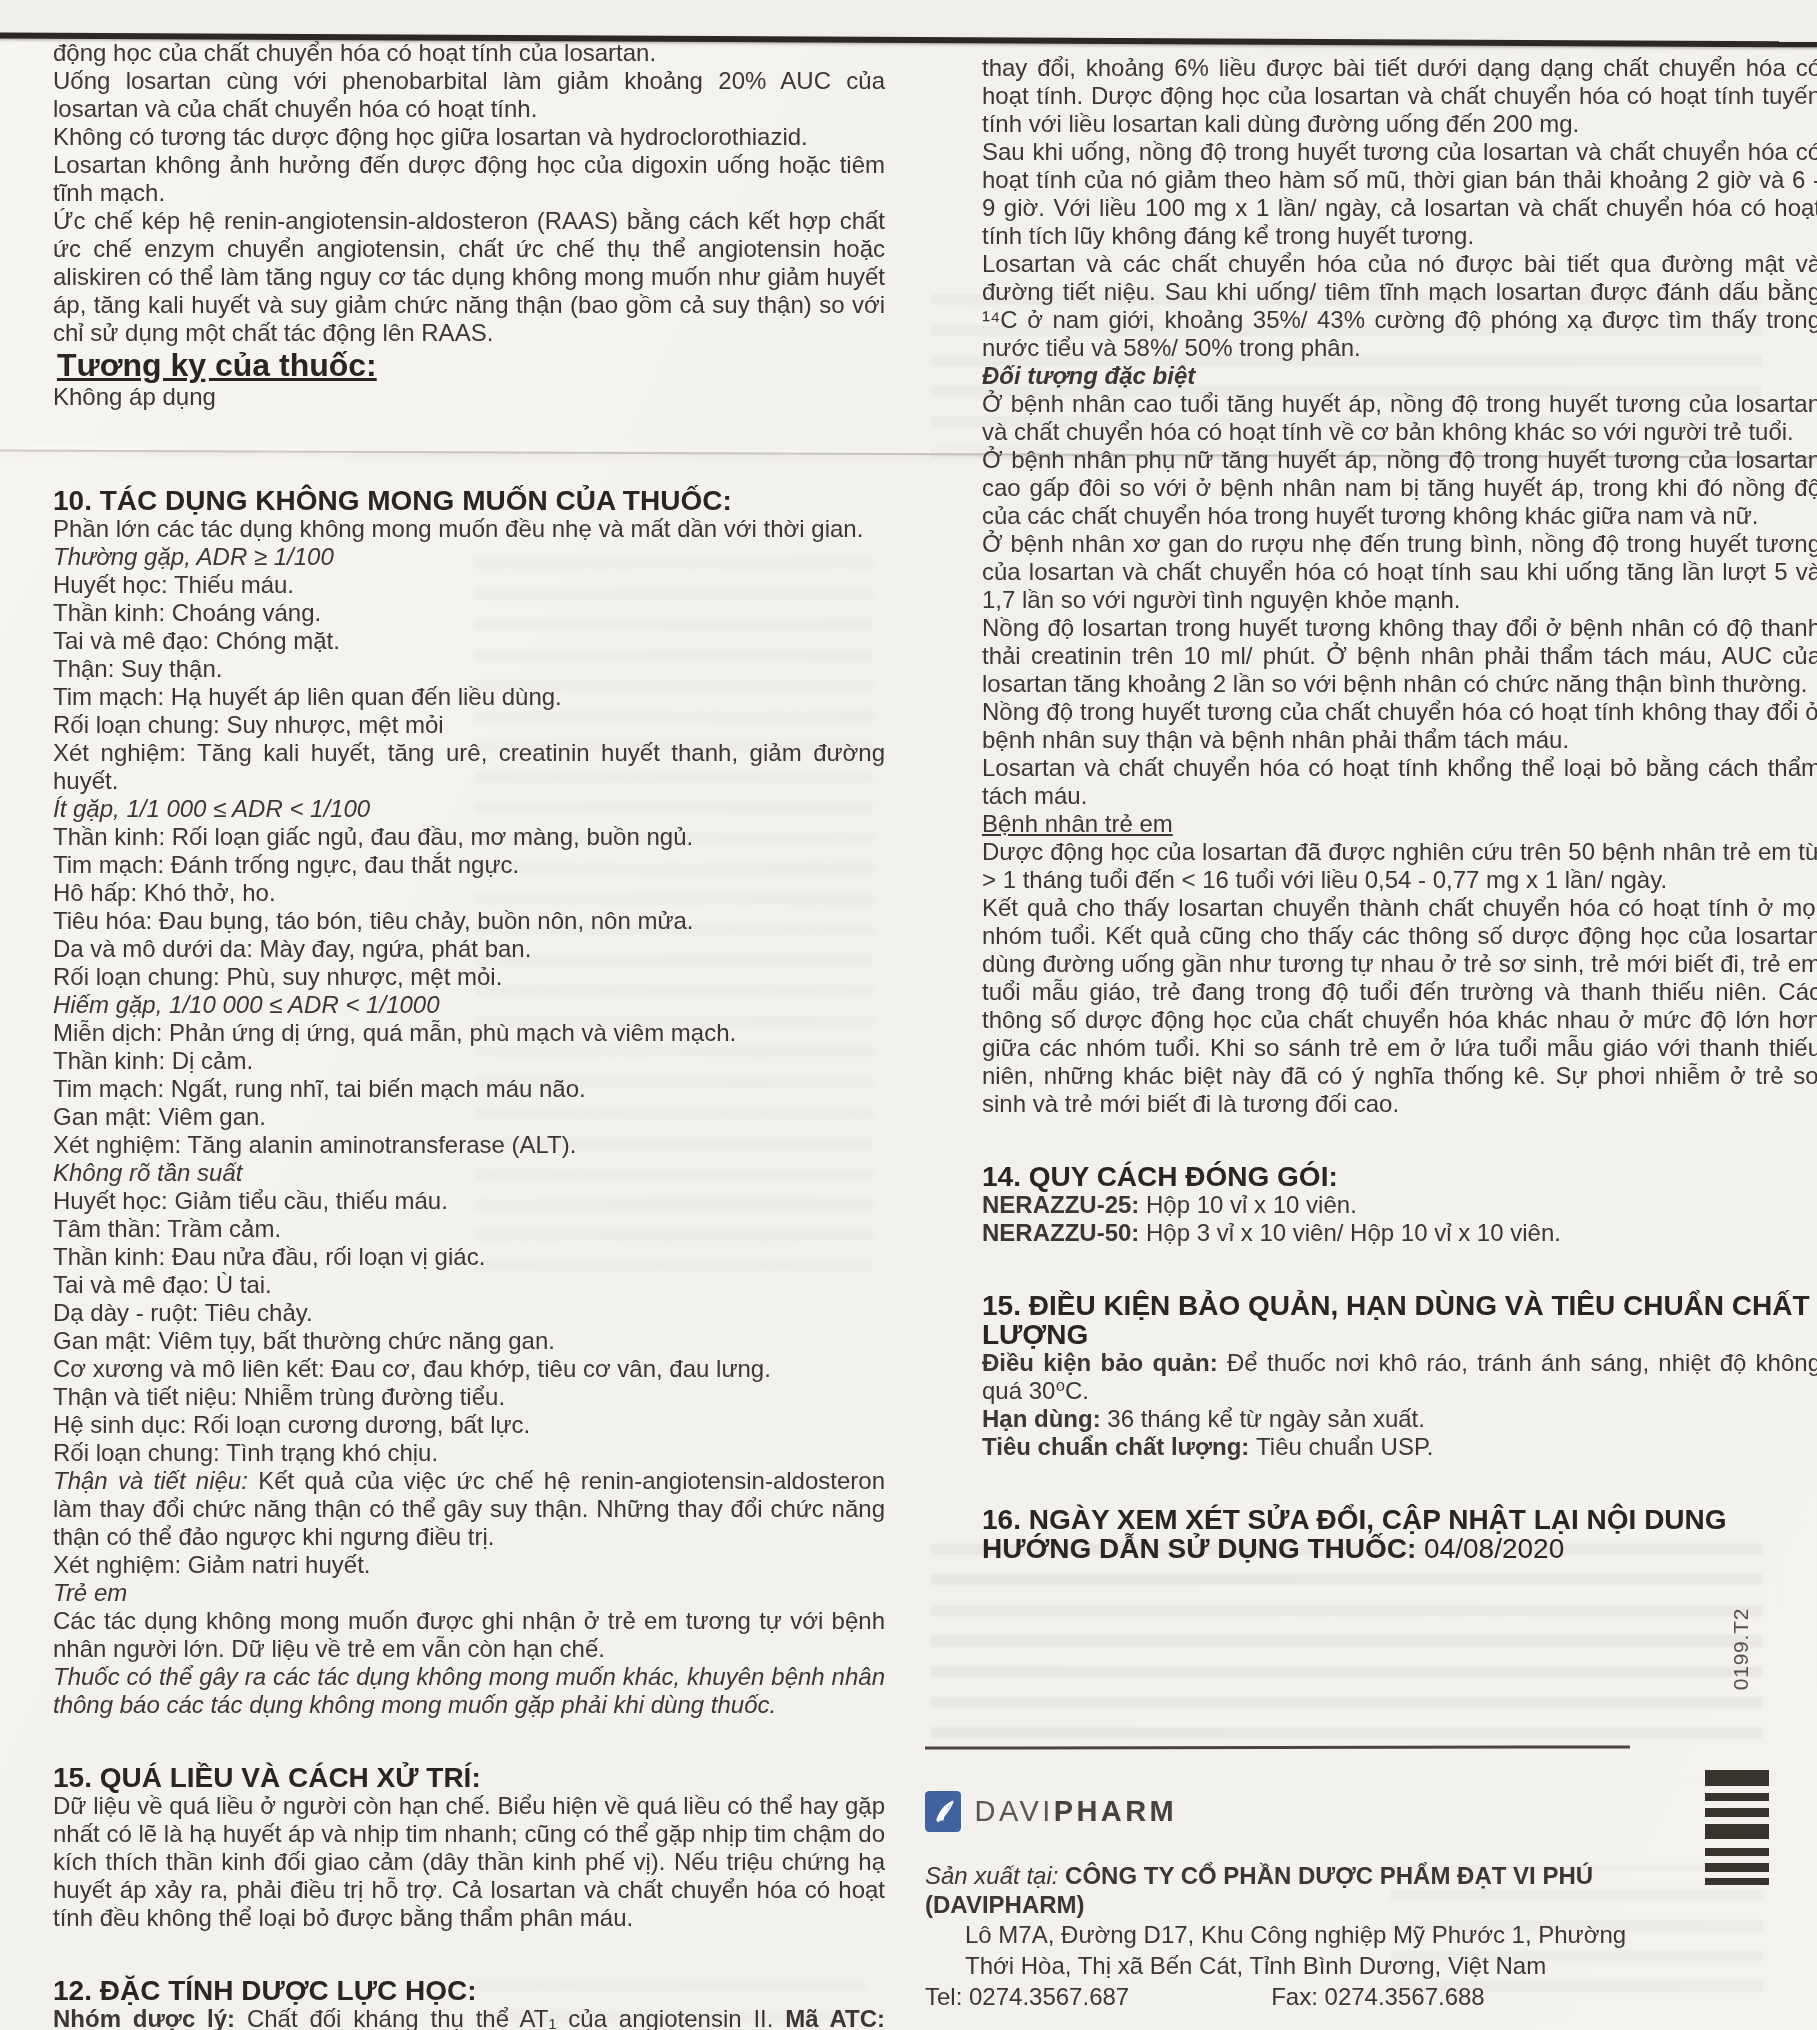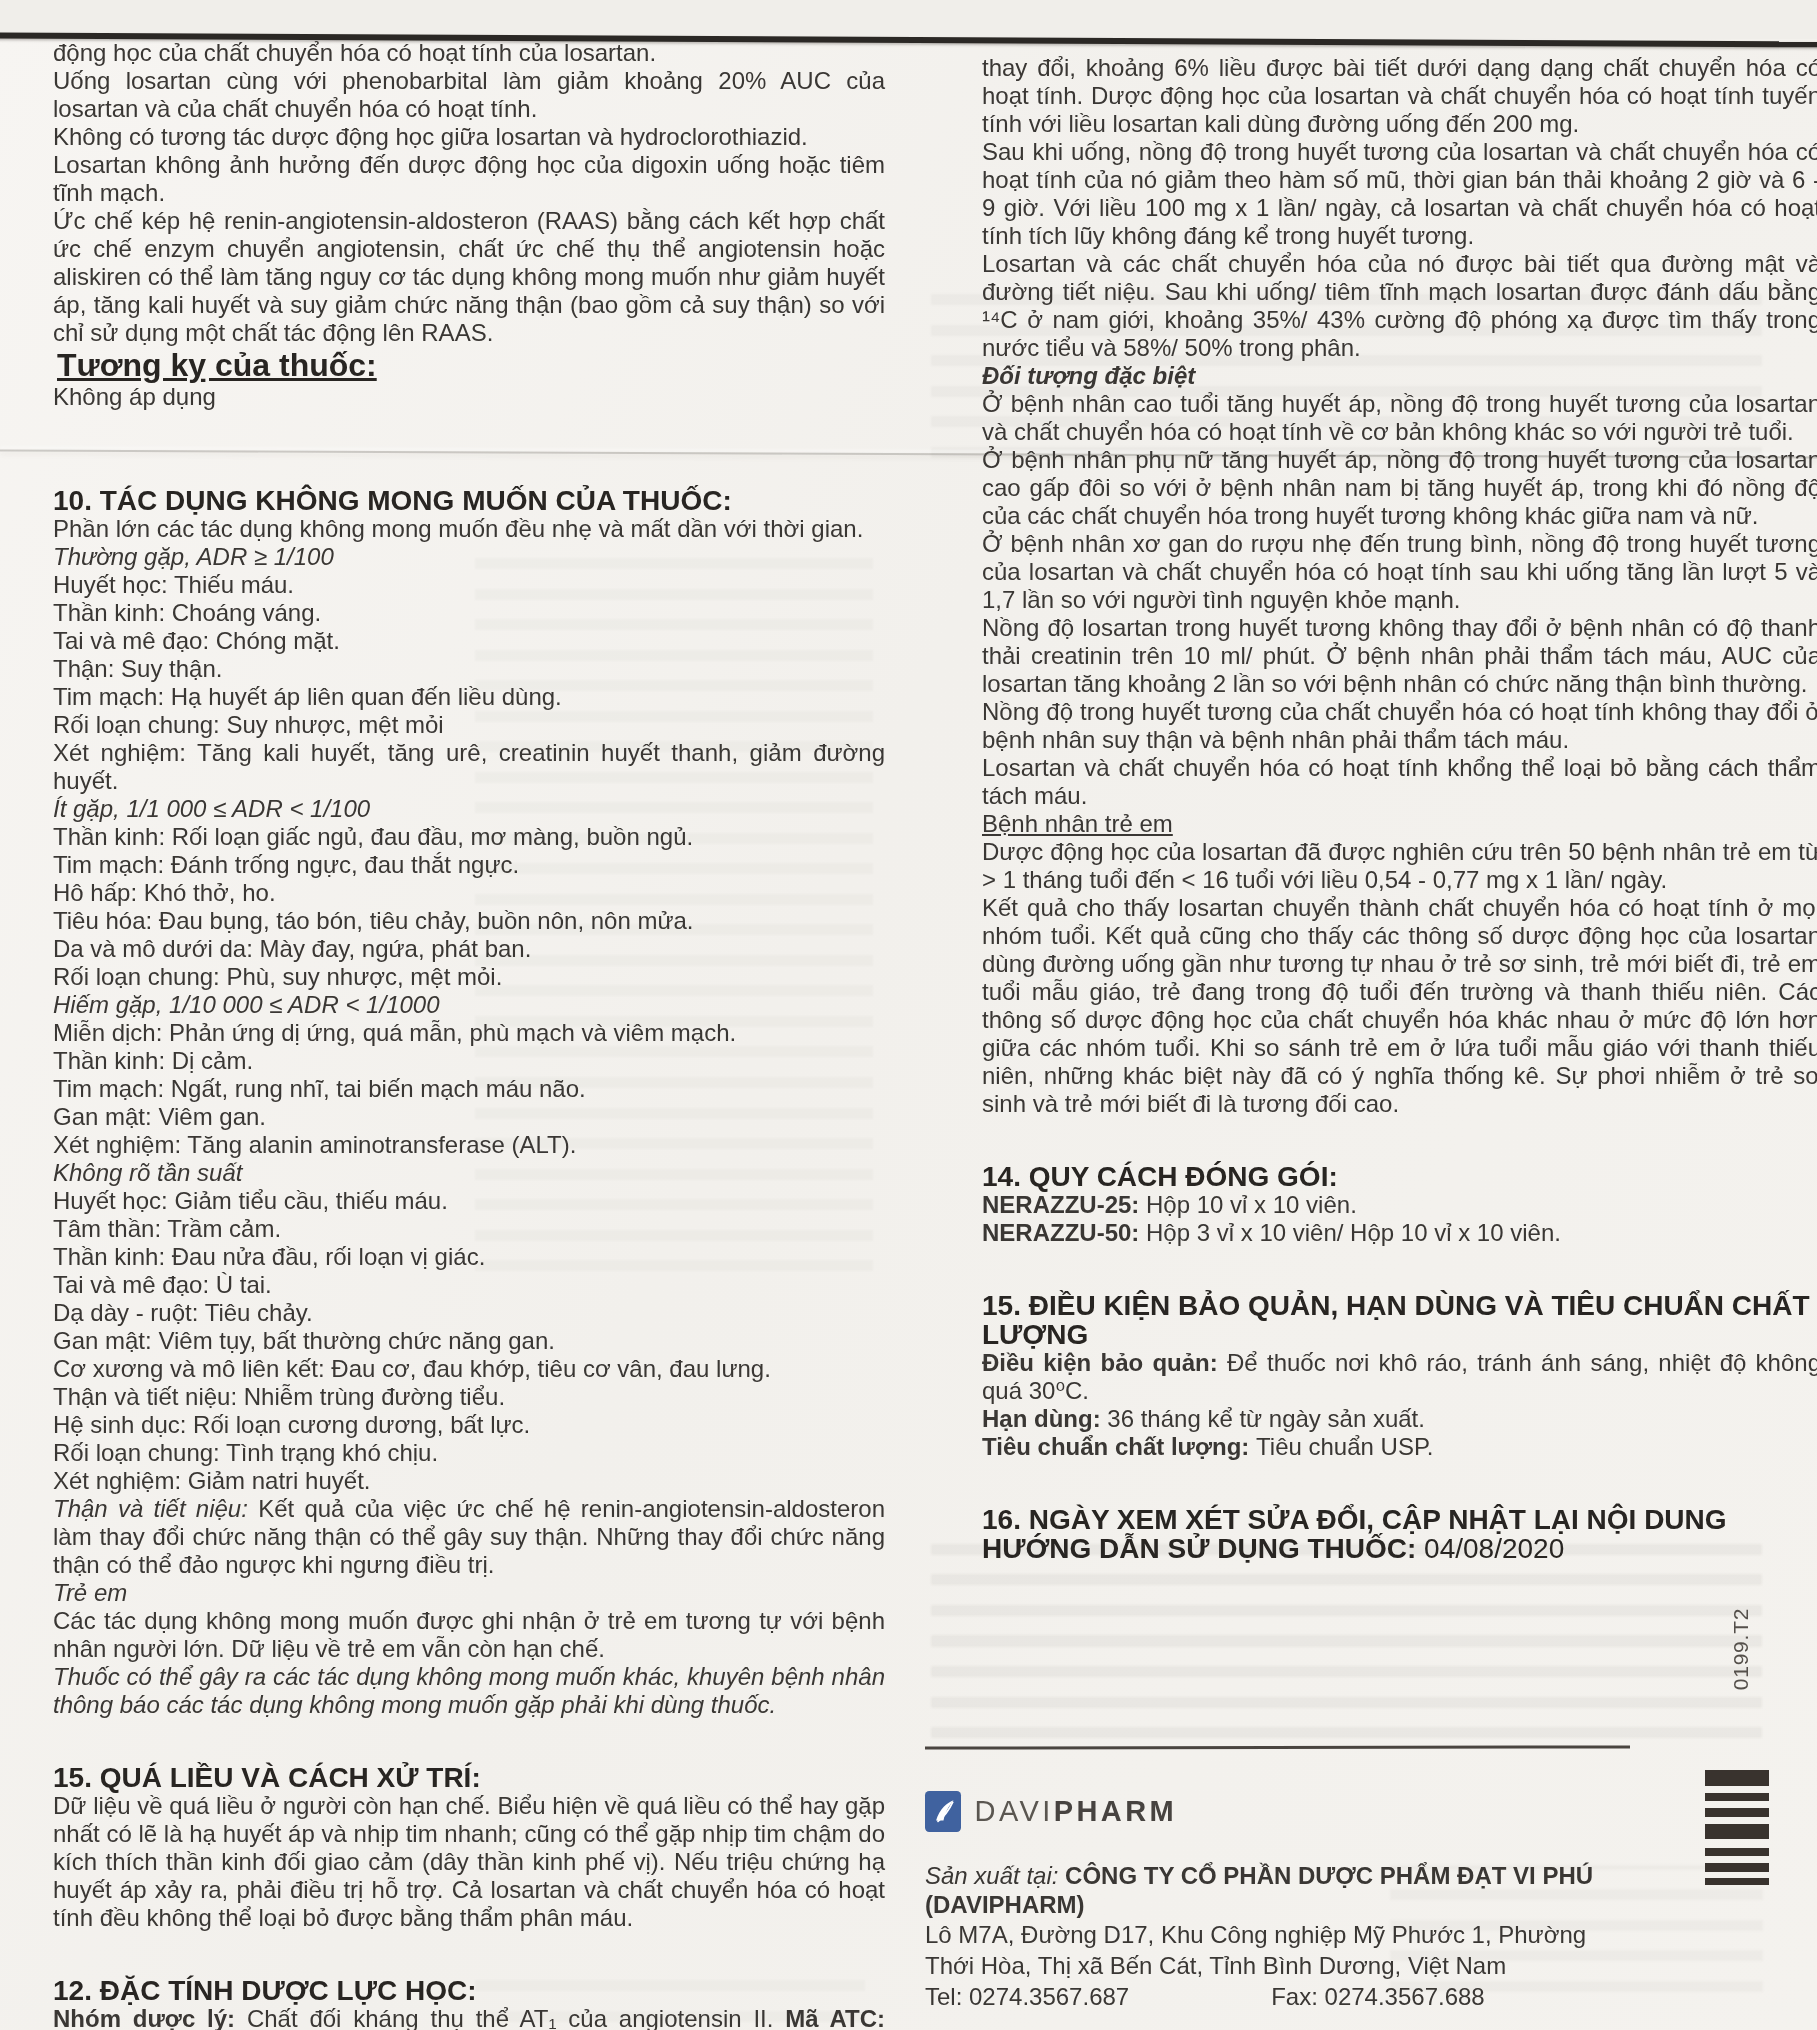--- a/index.html
+++ b/index.html
@@ -45,21 +45,21 @@
   
   .footer{position:absolute;z-index:1;left:925px;top:1746px;width:839px;font-size:24px;line-height:29px;}
   .divider{width:705px;height:2.5px;background:#4a4540;transform:rotate(-0.1deg);}
   .logo-row{margin-top:42px;display:flex;align-items:center;gap:13.6px;}
   .logo-sq{width:36px;height:41px;background:#40629f;border-radius:4.2px;display:flex;align-items:center;justify-content:center;}
   .wordmark{font-size:29px;letter-spacing:3.4px;color:#5a5650;}
   .wordmark .b{color:#474340;}
   .made{margin-top:29px;}
   .made .it{font-style:italic;}
   .made .b{font-size:24px;}
-  .addr{margin-top:1.7px;}
+  .addr{margin-top:1.7px;margin-left:40px;}
   .telfax{display:flex;gap:142px;margin-top:1.7px;}
 
   
   .edge-code{position:absolute;z-index:1;left:1726px;top:1598px;width:29px;height:102px;
              font-size:21px;color:#55504b;letter-spacing:0.8px;
              transform:rotate(-90deg);transform-origin:center;white-space:nowrap;
              display:flex;align-items:center;justify-content:center;}
   .bars{position:absolute;z-index:1;left:1705px;top:1770px;width:64px;}
   .bars div{background:#39332e;width:64px;}
   .bar1{height:16px;margin-bottom:6.8px;}
@@ -126,22 +126,22 @@
         <p class="line"><span class="lead"></span><span>Huyết học: Giảm tiểu cầu, thiếu máu.</span></p>
         <p class="line"><span class="lead"></span><span>Tâm thần: Trầm cảm.</span></p>
         <p class="line"><span class="lead"></span><span>Thần kinh: Đau nửa đầu, rối loạn vị giác.</span></p>
         <p class="line"><span class="lead"></span><span>Tai và mê đạo: Ù tai.</span></p>
         <p class="line"><span class="lead"></span><span>Dạ dày - ruột: Tiêu chảy.</span></p>
         <p class="line"><span class="lead"></span><span>Gan mật: Viêm tụy, bất thường chức năng gan.</span></p>
         <p class="line"><span class="lead"></span><span>Cơ xương và mô liên kết: Đau cơ, đau khớp, tiêu cơ vân, đau lưng.</span></p>
         <p class="line"><span class="lead"></span><span>Thận và tiết niệu: Nhiễm trùng đường tiểu.</span></p>
         <p class="line"><span class="lead"></span><span>Hệ sinh dục: Rối loạn cương dương, bất lực.</span></p>
         <p class="line"><span class="lead"></span><span>Rối loạn chung: Tình trạng khó chịu.</span></p>
+        <p class="line italic-lead"><span class="lead">Thận và tiết niệu: </span><span>Kết quả của việc ức chế hệ renin-angiotensin-aldosteron làm thay đổi chức năng thận có thể gây suy thận. Những thay đổi chức năng thận có thể đảo ngược khi ngưng điều trị.</span></p>
         <p class="line"><span class="lead"></span><span>Xét nghiệm: Giảm natri huyết.</span></p>
-        <p class="line italic-lead"><span class="lead">Thận và tiết niệu: </span><span>Kết quả của việc ức chế hệ renin-angiotensin-aldosteron làm thay đổi chức năng thận có thể gây suy thận. Những thay đổi chức năng thận có thể đảo ngược khi ngưng điều trị.</span></p>
         <p class="line italic"><span class="lead"></span><span>Trẻ em</span></p>
         <p class="line"><span class="lead"></span><span>Các tác dụng không mong muốn được ghi nhận ở trẻ em tương tự với bệnh nhân người lớn. Dữ liệu về trẻ em vẫn còn hạn chế.</span></p>
         <p class="line italic"><span class="lead"></span><span>Thuốc có thể gây ra các tác dụng không mong muốn khác, khuyên bệnh nhân thông báo các tác dụng không mong muốn gặp phải khi dùng thuốc.</span></p>
       </div>
 
     <h2 class="gap-md">15. QUÁ LIỀU VÀ CÁCH XỬ TRÍ:</h2>
     <div>
 
     <p class="line"><span class="lead"></span><span>Dữ liệu về quá liều ở người còn hạn chế. Biểu hiện về quá liều có thể hay gặp nhất có lẽ là hạ huyết áp và nhịp tim nhanh; cũng có thể gặp nhịp tim chậm do kích thích thần kinh đối giao cảm (dây thần kinh phế vị). Nếu triệu chứng hạ huyết áp xảy ra, phải điều trị hỗ trợ. Cả losartan và chất chuyển hóa có hoạt tính đều không thể loại bỏ được bằng thẩm phân máu.</span></p>
       </div>

